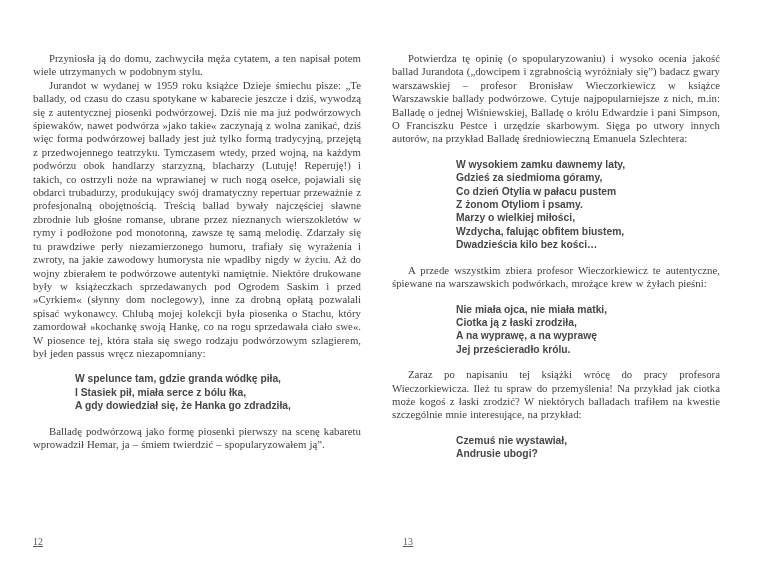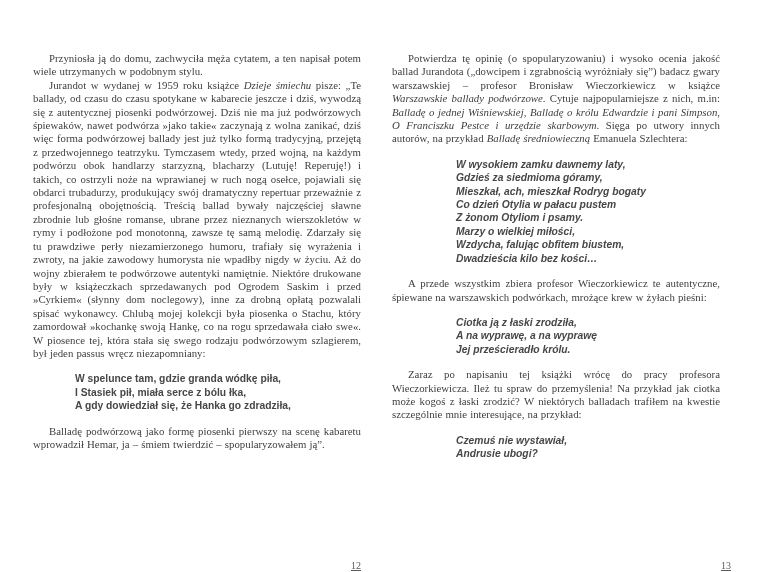--- a/index.html
+++ b/index.html
@@ -25,38 +25,38 @@
   .para {
     font-family: "Liberation Serif", serif;
     font-size: 10.8px;
     line-height: 13.4px;
     color: #3e3e3e;
     text-align: justify;
     text-indent: 16px;
     margin: 0;
     word-spacing: 0.4px;
   }
-  .para .em { font-style: italic; }
+  .para .em { }
 
   .verse {
     font-family: "Liberation Sans", sans-serif;
     font-weight: bold;
     font-size: 10.3px;
     line-height: 13.4px;
     color: #474747;
     margin: 12px 0 12px 42px;
   }
-  .page-right .verse { margin-left: 64px; font-style: italic; }
+  .page-right .verse { margin-left: 64px; }
   .verse-line { white-space: nowrap; }
 
   .folio {
     position: absolute;
-    top: 560px;
+    top: 536px;
     width: 328px;
-    text-align: right;
+    text-align: left;
     font-family: "Liberation Serif", serif;
     font-size: 10px;
     color: #5a5a5a;
     text-decoration: underline;
   }
   .folio-left  { left: 33px; }
   .folio-right { left: 403px; }
 </style>
 </head>
 <body>
@@ -73,29 +73,29 @@
         </div>
         <p class="para"><span>Balladę podwórzową jako formę piosenki pierwszy na scenę kabaretu wprowadził Hemar, ja – śmiem twierdzić – spopularyzowałem ją”.</span></p>
       </div>
   </div>
   <div class="page page-right">
     <div class="blocks">
         <p class="para"><span>Potwierdza tę opinię (o spopularyzowaniu) i wysoko ocenia jakość ballad Jurandota („dowcipem i zgrabnością wyróżniały się”) badacz gwary warszawskiej – profesor Bronisław Wieczorkiewicz w książce </span><span class="em">Warszawskie ballady podwórzowe</span><span>. Cytuje najpopularniejsze z nich, m.in: </span><span class="em">Balladę o jednej Wiśniewskiej</span><span>, </span><span class="em">Balladę o królu Edwardzie i pani Simpson</span><span>, </span><span class="em">O Franciszku Pestce i urzędzie skarbowym</span><span>. Sięga po utwory innych autorów, na przykład </span><span class="em">Balladę średniowieczną</span><span> Emanuela Szlechtera:</span></p>
         <div class="verse">
           <div class="verse-line">W wysokiem zamku dawnemy laty,</div>
           <div class="verse-line">Gdzieś za siedmioma góramy,</div>
-          <div class="verse-line">Mieszkał, ach, mieszkał Rodryg bogaty</div>
           <div class="verse-line">Co dzień Otylia w pałacu pustem</div>
           <div class="verse-line">Z żonom Otyliom i psamy.</div>
           <div class="verse-line">Marzy o wielkiej miłości,</div>
           <div class="verse-line">Wzdycha, falując obfitem biustem,</div>
           <div class="verse-line">Dwadzieścia kilo bez kości…</div>
         </div>
         <p class="para"><span>A przede wszystkim zbiera profesor Wieczorkiewicz te autentyczne, śpiewane na warszawskich podwórkach, mrożące krew w żyłach pieśni:</span></p>
         <div class="verse">
+          <div class="verse-line">Nie miała ojca, nie miała matki,</div>
           <div class="verse-line">Ciotka ją z łaski zrodziła,</div>
           <div class="verse-line">A na wyprawę, a na wyprawę</div>
           <div class="verse-line">Jej prześcieradło królu.</div>
         </div>
         <p class="para"><span>Zaraz po napisaniu tej książki wrócę do pracy profesora Wieczorkiewicza. Ileż tu spraw do przemyślenia! Na przykład jak ciotka może kogoś z łaski zrodzić? W niektórych balladach trafiłem na kwestie szczególnie mnie interesujące, na przykład:</span></p>
         <div class="verse">
           <div class="verse-line">Czemuś nie wystawiał,</div>
           <div class="verse-line">Andrusie ubogi?</div>
         </div>
       </div>

